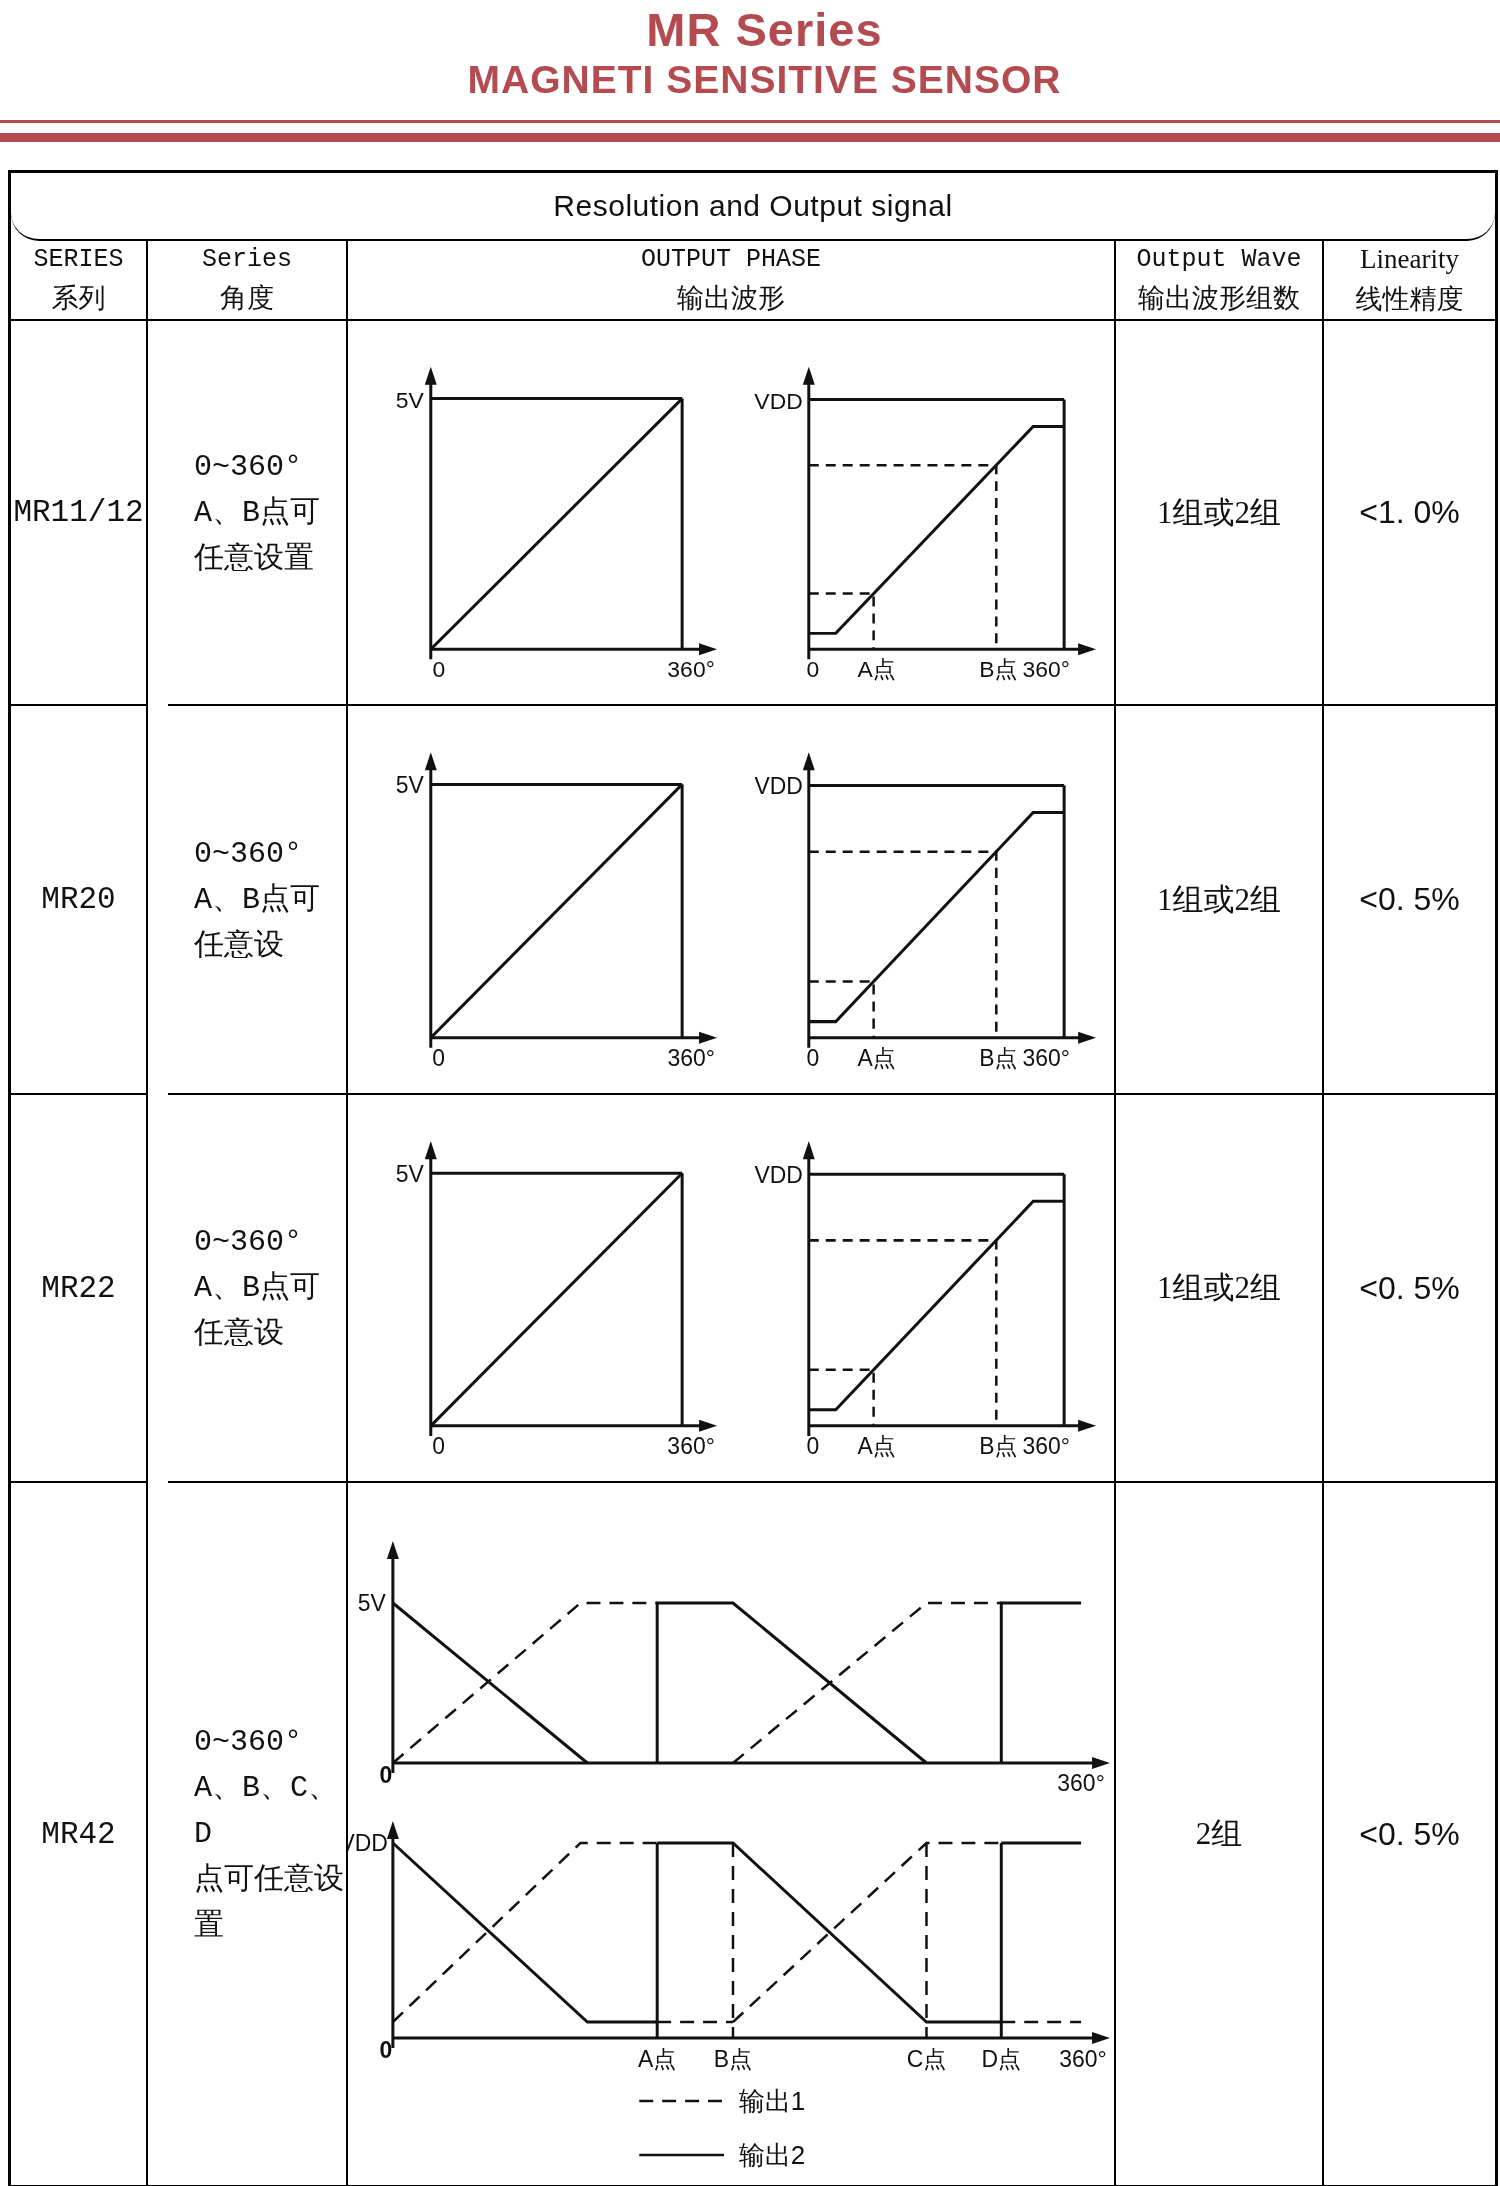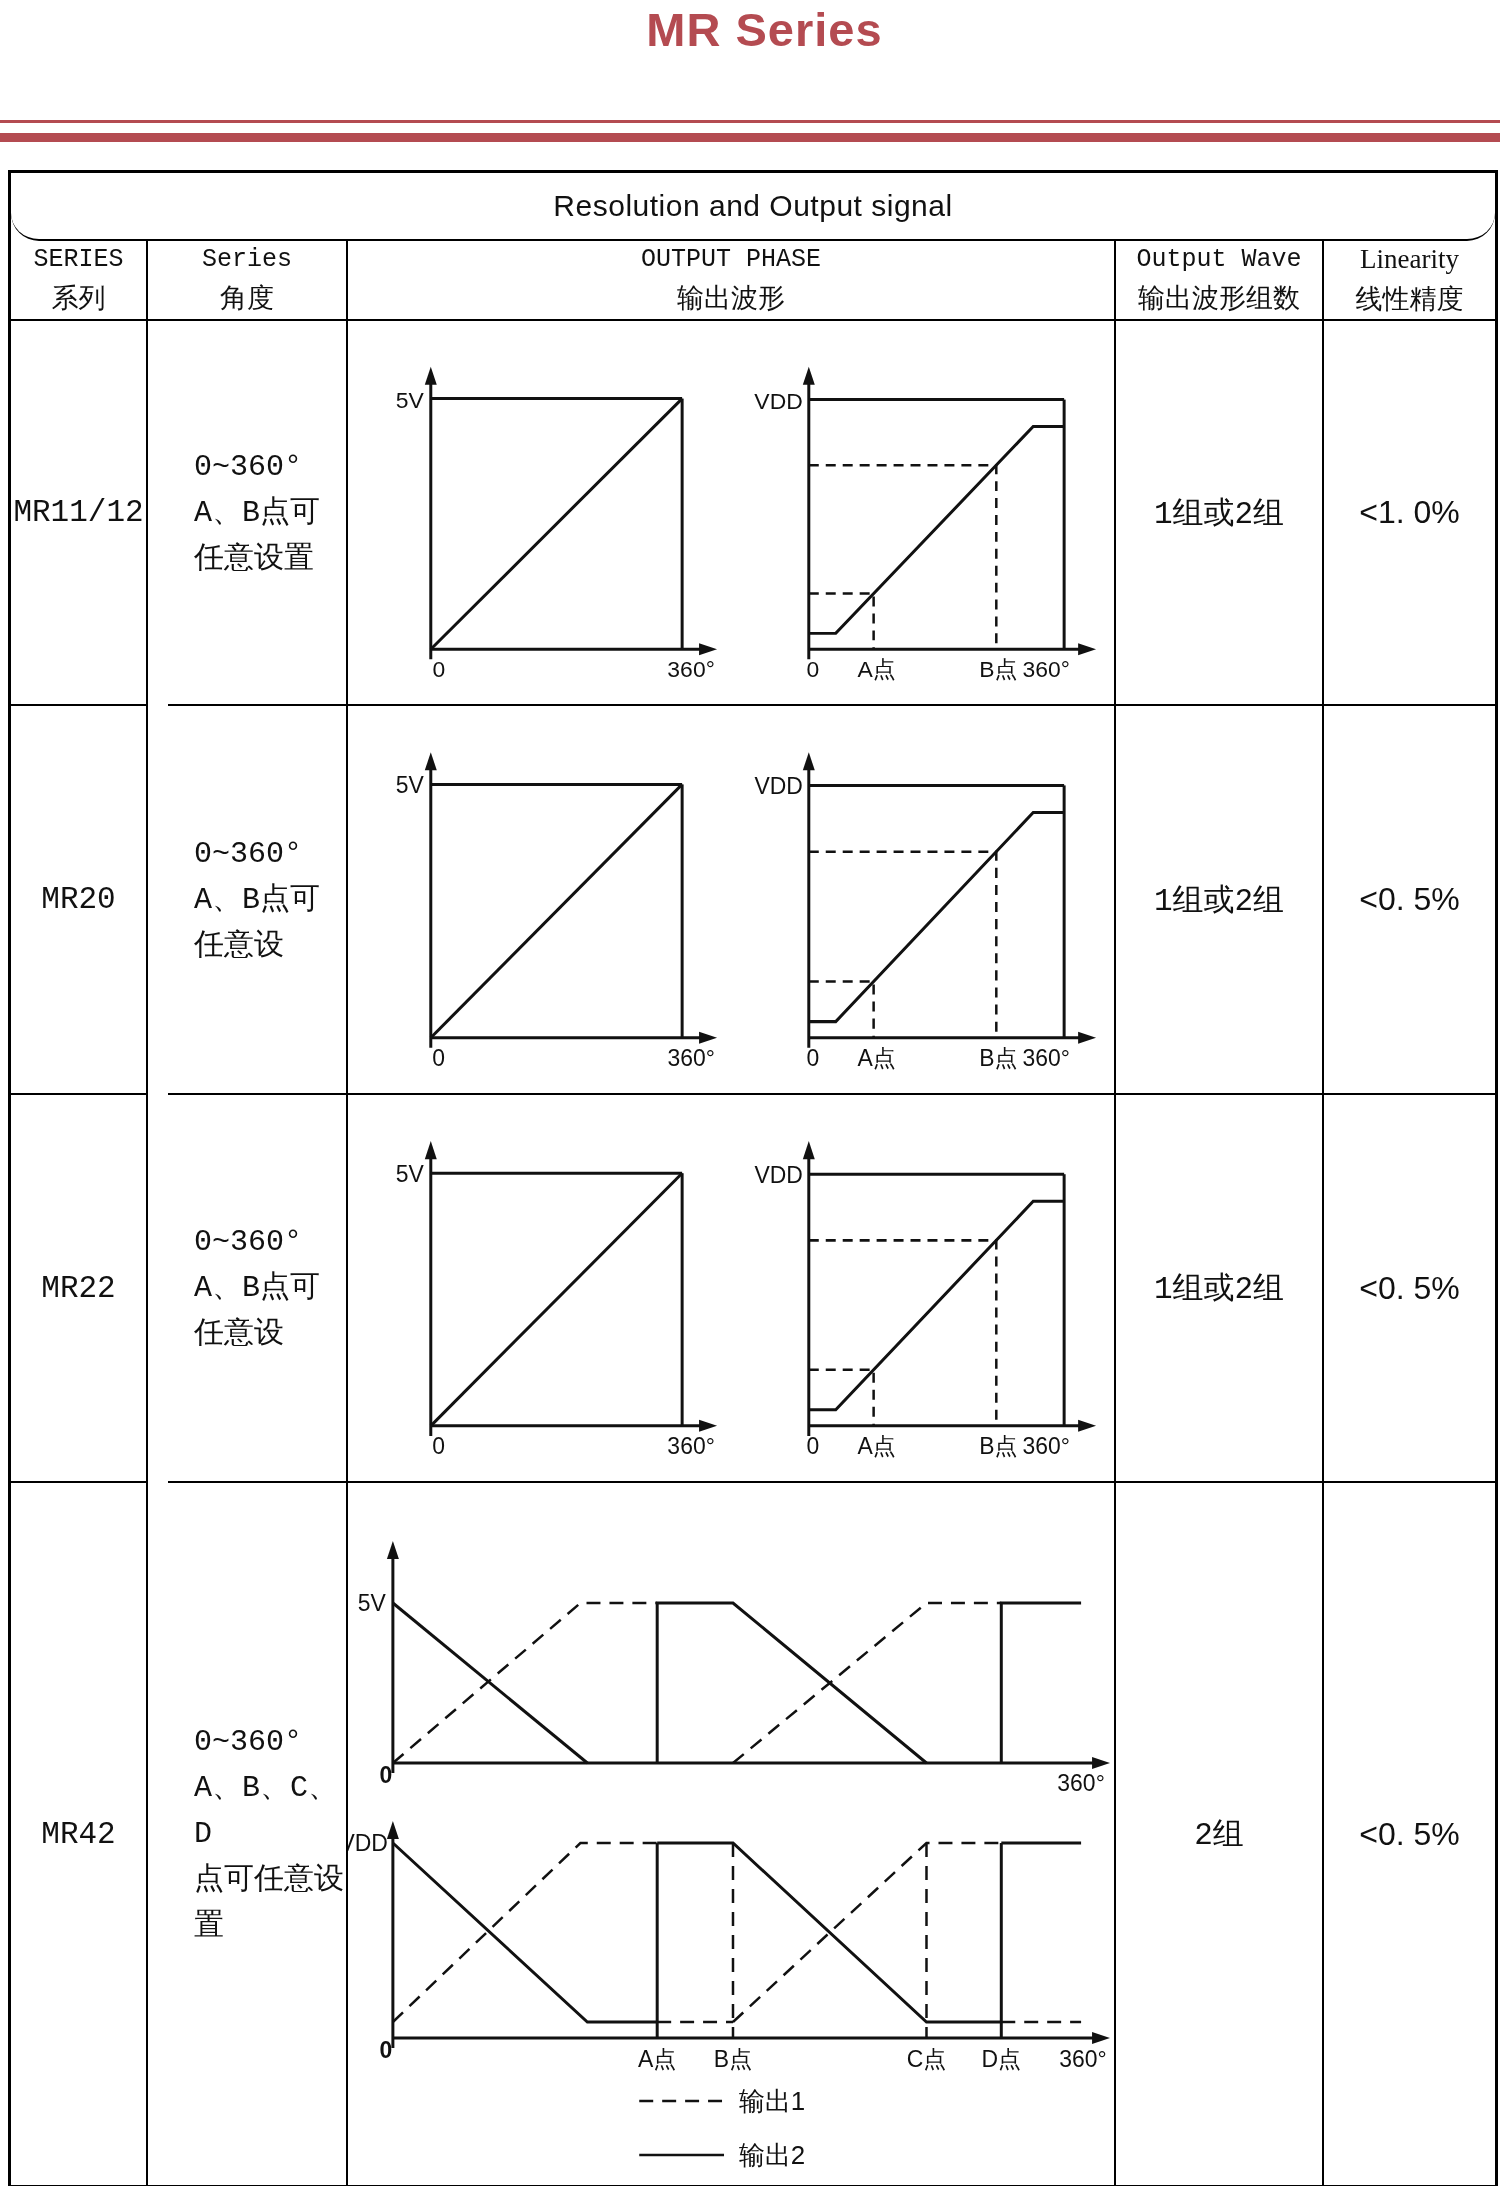--- a/index.html
+++ b/index.html
@@ -50,21 +50,21 @@
     font-family:"Liberation Mono", monospace; font-size:31px;
   }
   .angle-cell {
     display:flex; align-items:center; justify-content:flex-start;
     padding-left:26px;
     font-family:"Liberation Mono", monospace; font-size:30px;
     line-height:46px; white-space:pre-line;margin-left:20px;
   }
   .wave-cell {
     display:flex; align-items:center; justify-content:center;
-    font-family:Liberation Mono, monospace; font-size:31px;
+    font-family:Liberation Serif, serif; font-size:31px;
   }
   .lin-cell {
     display:flex; align-items:center; justify-content:center;
     font-family:Liberation Sans, sans-serif; font-size:32px;
   }
   .chart-cell svg { position:absolute; left:0; top:0; width:100%; height:100%; }
   svg text { font-family:"Liberation Sans", sans-serif; font-size:23px; fill:#111; }
   svg text.big { font-size:26px; }
   svg text.bold { font-weight:bold; }
   .ln   { stroke:#111; stroke-width:3; fill:none; }
@@ -73,20 +73,21 @@
   .dashs{ stroke:#111; stroke-width:2.5; fill:none; stroke-dasharray:10 7; }
   .arr  { fill:#111; stroke:none; }
 </style>
 </head>
 <body>
 
 <div class="page">
 
   <div class="doc-header">
     <div class="title">MR Series</div>
+    <div class="subtitle">MAGNETI SENSITIVE SENSOR</div>
   </div>
   <div class="rule thin"></div>
   <div class="rule thick"></div>
 
   <div class="sheet">
 
     <div class="cell caption last-col">Resolution and Output signal</div>
 
     <div class="cell colhead">
       <span class="en">SERIES</span>

